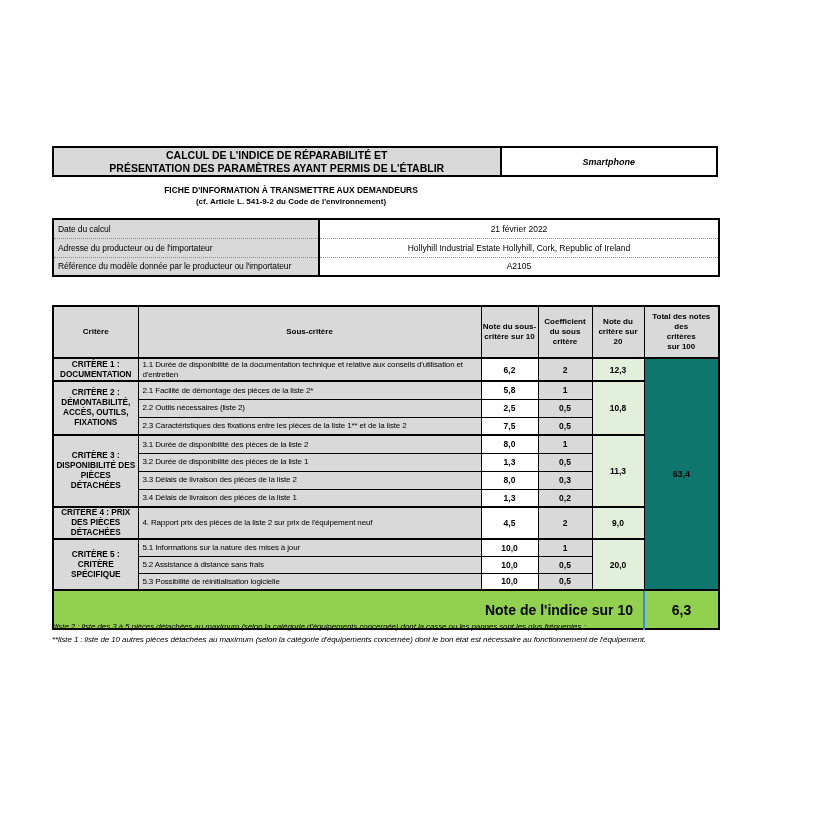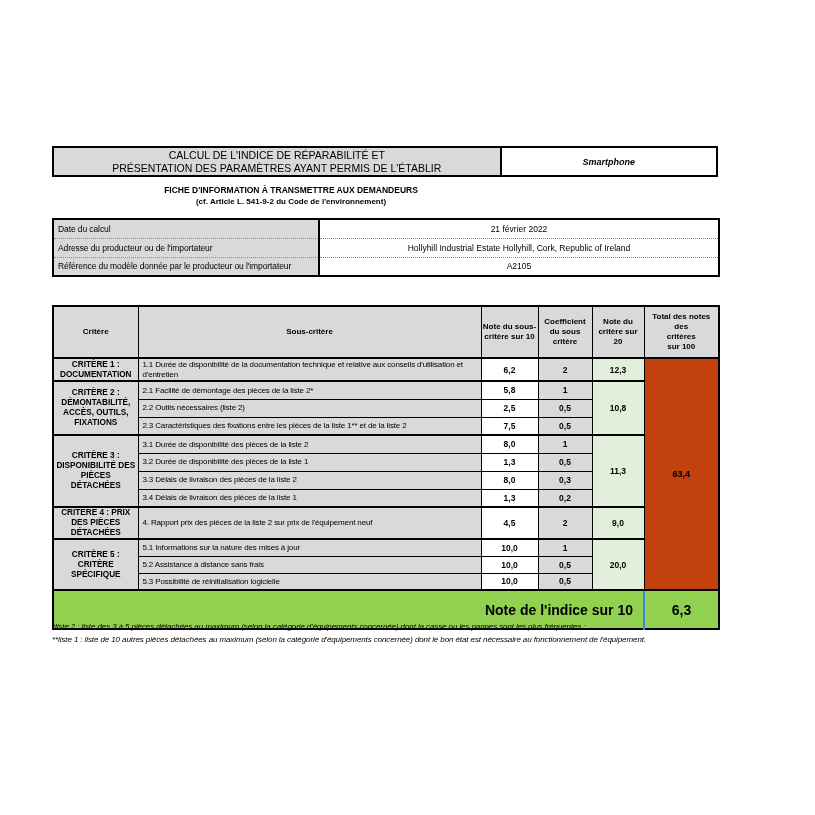--- a/index.html
+++ b/index.html
@@ -7,21 +7,21 @@
     width:815px;height:815px;background:#ffffff;position:relative;
     font-family:"Liberation Sans", sans-serif;color:#000;
     -webkit-font-smoothing:antialiased;
   }
   .page{position:absolute;inset:0;}
 
   
   .title-row{position:absolute;left:52px;top:146px;width:666px;display:flex;}
   .title-box{
     width:498px;box-sizing:border-box;border:2px solid #000;background:#d9d9d9;
-    text-align:center;font-weight:normal;font-size:10.5px;line-height:12.5px;
+    text-align:center;font-weight:bold;font-size:10.5px;line-height:12.5px;
     padding:1px 2px;display:flex;flex-direction:column;justify-content:center;
   }
   .category-box{
     width:240px;box-sizing:border-box;border:2px solid #000;border-left:none;background:#fff;
     display:flex;align-items:center;justify-content:center;
     font-weight:bold;font-style:italic;font-size:9px;
   }
 
   
   .subtitle{position:absolute;left:52px;top:185px;width:478px;text-align:center;font-weight:bold;}
@@ -54,21 +54,21 @@
     background:#d9d9d9;font-weight:bold;font-size:8.2px;text-align:center;
     vertical-align:middle;line-height:10px;padding:0 2px;
   }
   td.sub{
     background:#d9d9d9;font-size:8px;padding:1px 4px;vertical-align:middle;
     line-height:9.5px;letter-spacing:-0.15px;
   }
   td.n10{background:#fff;font-weight:bold;font-size:8.5px;text-align:center;vertical-align:middle;}
   td.coef{background:#d9d9d9;font-weight:bold;font-size:8.5px;text-align:center;vertical-align:middle;}
   td.n20{background:#e2efda;font-weight:bold;font-size:8.5px;text-align:center;vertical-align:middle;}
-  td.total-cell{background:#c2410c;font-weight:bold;font-size:9px;text-align:center;vertical-align:middle;}
+  td.total-cell{background:#0f766e;font-weight:bold;font-size:9px;text-align:center;vertical-align:middle;}
 
   tr.h28{height:20px;} tr.h18{height:18px;} tr.h30{height:30px;} tr.h17{height:17px;margin-left:16px;}
   tr.dot td{border-top:1px dotted #8c8c8c;}
   tr.grp td{border-top:2px solid #000;}
 
   tr.final{height:39px;}
   td.final-label{
     background:#92d050;text-align:right;font-weight:bold;font-size:14px;
     padding-right:10px;border-top:2px solid #000;vertical-align:middle;
   }

